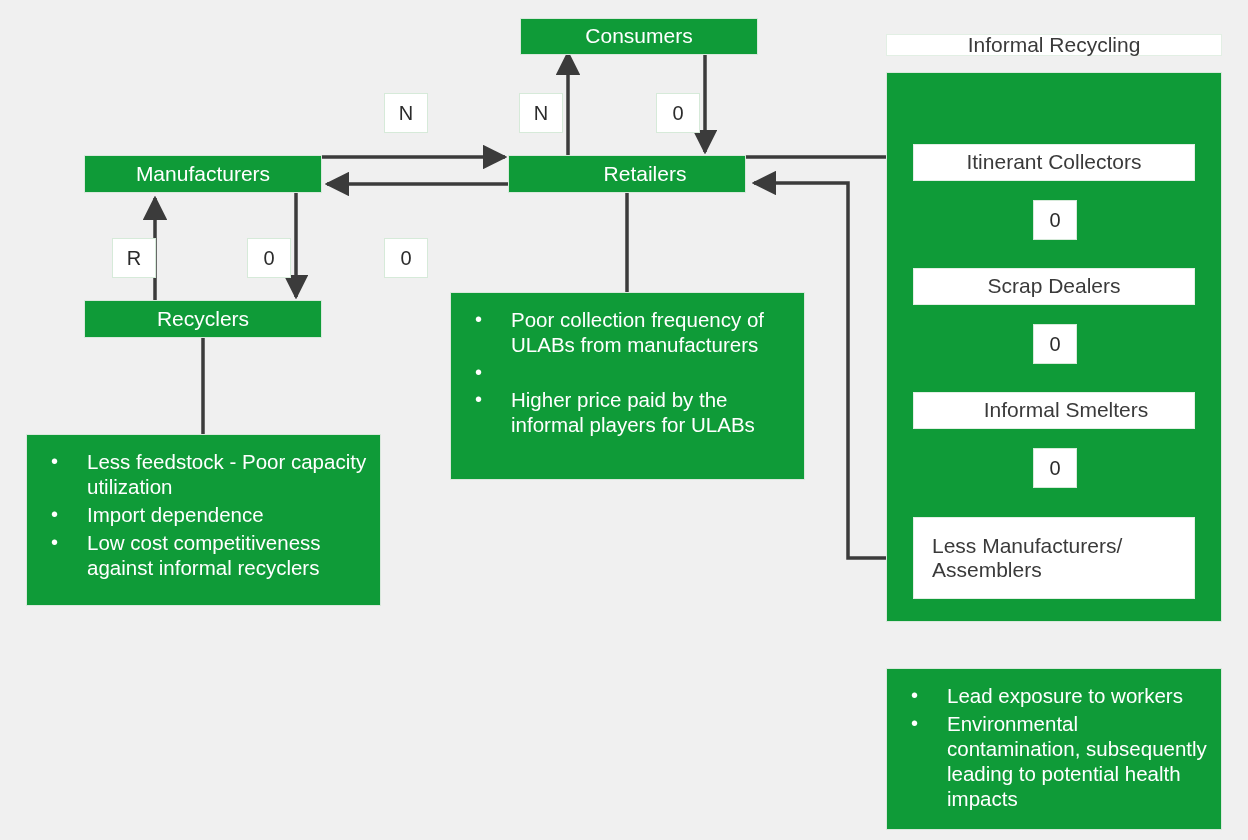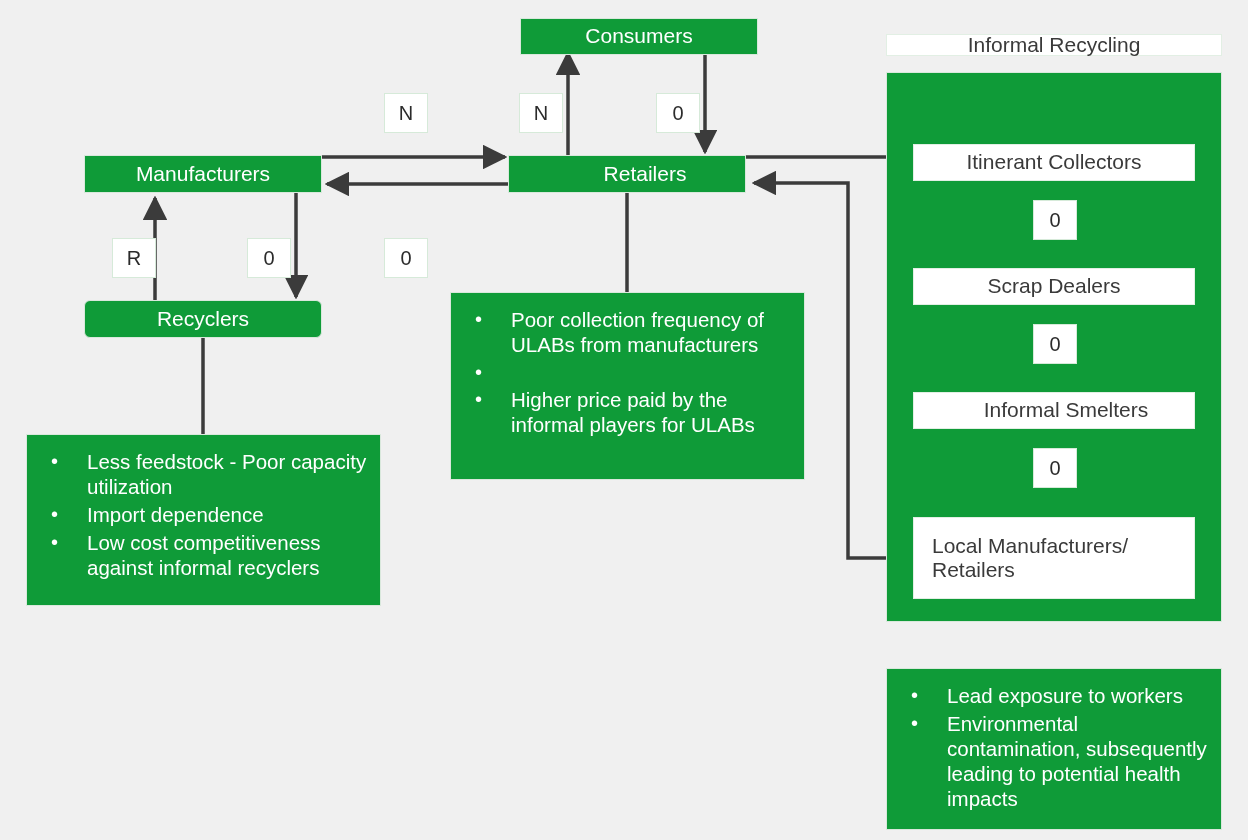--- a/index.html
+++ b/index.html
@@ -150,29 +150,29 @@
 
   <div class="panel" style="left:886px; top:72px; width:336px; height:550px;"></div>
   <div class="panel-header" style="left:886px; top:34px; width:336px; height:22px;">Informal Recycling</div>
 
   <div class="node" style="left:520px; top:10px; width:238px; height:37px;margin-top:8px;">Consumers</div>
 
   <div class="node" style="left:84px; top:155px; width:238px; height:38px;">Manufacturers</div>
 
   <div class="node" style="left:508px; top:155px; width:238px; height:38px;padding-left:36px;">Retailers</div>
 
-  <div class="node" style="left:84px; top:300px; width:238px; height:38px;border-radius:6px;">Recyclers</div>
+  <div class="node" style="left:84px; top:300px; width:238px; height:38px;">Recyclers</div>
 
   <div class="node white" style="left:913px; top:144px; width:282px; height:37px;">Itinerant Collectors</div>
 
   <div class="node white" style="left:913px; top:268px; width:282px; height:37px;">Scrap Dealers</div>
 
   <div class="node white" style="left:913px; top:392px; width:282px; height:37px;padding-left:24px;">Informal Smelters</div>
 
-  <div class="node white left" style="left:913px; top:517px; width:282px; height:82px;">Local Manufacturers/ Retailers</div>
+  <div class="node white left" style="left:913px; top:517px; width:282px; height:82px;">Less Manufacturers/ Assemblers</div>
 
   <div class="edge-label" style="left:384px; top:93px; width:44px; height:40px;">N</div>
 
   <div class="edge-label" style="left:519px; top:93px; width:44px; height:40px;">N</div>
 
   <div class="edge-label" style="left:656px; top:93px; width:44px; height:40px;">0</div>
 
   <div class="edge-label" style="left:112px; top:238px; width:44px; height:40px;">R</div>
 
   <div class="edge-label" style="left:247px; top:238px; width:44px; height:40px;">0</div>

